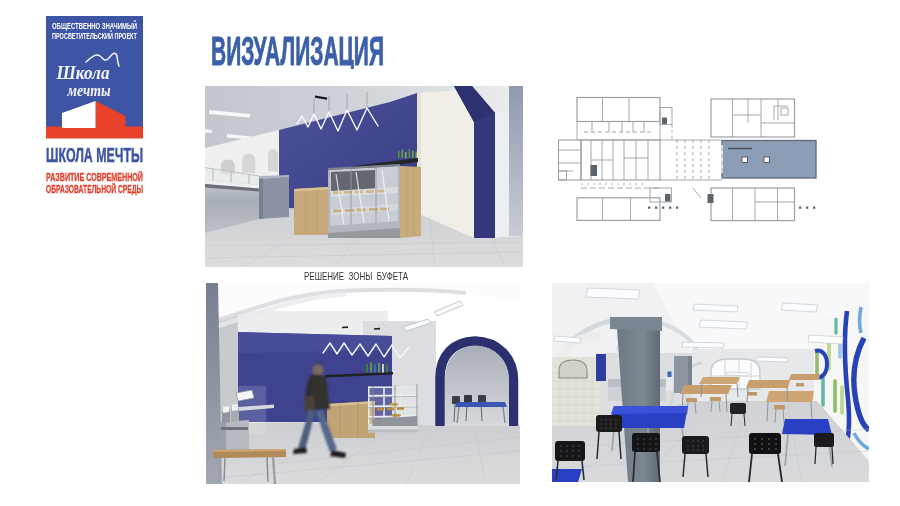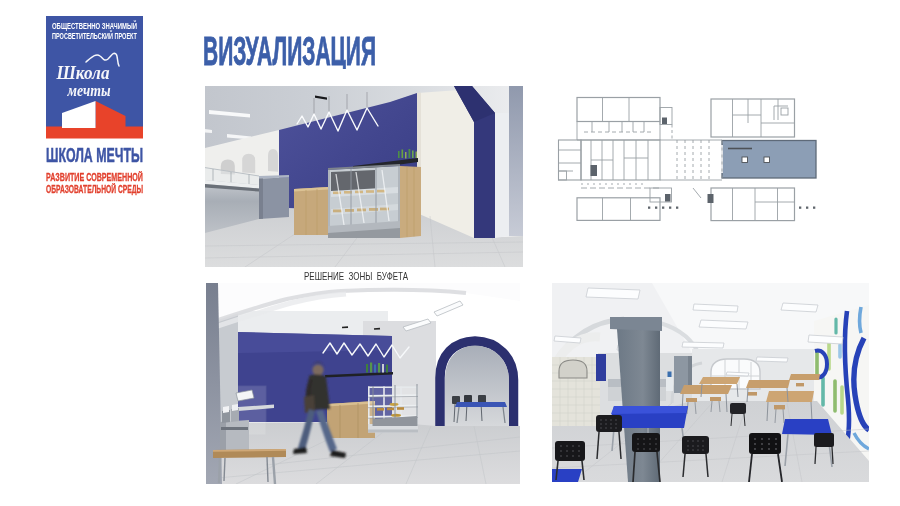--- a/index.html
+++ b/index.html
@@ -31,21 +31,21 @@
 <polygon points="16,97 49.5,85 49.5,112 16,112" fill="#fff"></polygon>
 
 <text x="0" y="145.5" font-size="19.5" font-weight="bold" fill="#3e55a5" stroke="#3e55a5" stroke-width="0.5" textLength="97" lengthAdjust="spacingAndGlyphs">ШКОЛА МЕЧТЫ</text>
 
 <text x="0" y="164.5" font-size="11.6" font-weight="bold" fill="#e2402e" stroke="#e2402e" stroke-width="0.3" textLength="97" lengthAdjust="spacingAndGlyphs">РАЗВИТИЕ СОВРЕМЕННОЙ</text>
 
 <text x="0" y="176.5" font-size="11.6" font-weight="bold" fill="#e2402e" stroke="#e2402e" stroke-width="0.3" textLength="97" lengthAdjust="spacingAndGlyphs">ОБРАЗОВАТЕЛЬНОЙ СРЕДЫ</text>
 </svg>
 </div>
 
-<div class="abs" style="left:203px;top:33px;width:320px;height:36px">
+<div class="abs" style="left:211px;top:33px;width:320px;height:36px">
 <svg width="320" height="36" viewBox="0 0 320 36">
 <text x="0" y="32" font-size="40" font-weight="bold" fill="#3c5fa9" stroke="#3c5fa9" stroke-width="0.9" textLength="173" lengthAdjust="spacingAndGlyphs">ВИЗУАЛИЗАЦИЯ</text>
 </svg>
 </div>
 
 <div class="abs" style="left:298px;top:269px;width:120px;height:14px">
 <svg width="120" height="14" viewBox="0 0 120 14">
 <text x="58" y="10.5" font-size="10.8" fill="#333" text-anchor="middle" textLength="104" lengthAdjust="spacingAndGlyphs">РЕШЕНИЕ&nbsp;&nbsp;ЗОНЫ&nbsp;&nbsp;БУФЕТА</text>
 </svg>
 </div>

